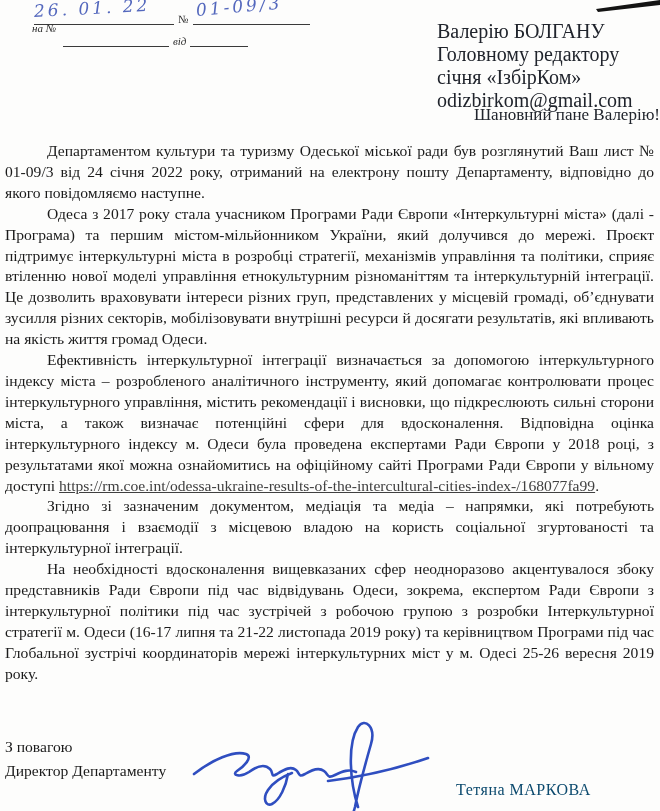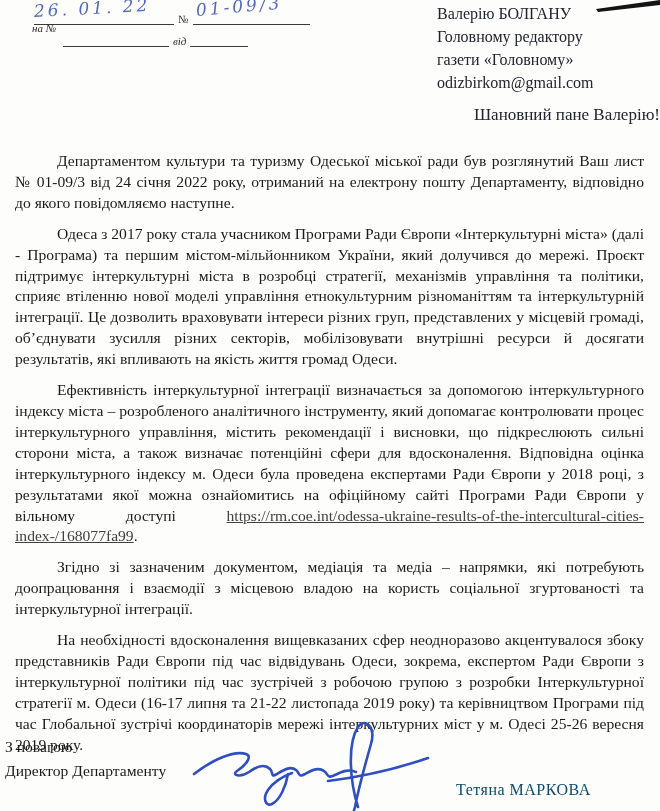--- a/index.html
+++ b/index.html
@@ -28,35 +28,35 @@
   .line1{left:34px;top:24px;width:140px;}
   .line2{left:193px;top:24px;width:117px;}
   .line3{left:63px;top:46px;width:106px;}
   .line4{left:190px;top:46px;width:58px;}
   .form-label{position:absolute;font-size:11px;font-style:italic;color:#2a2a2a;}
   .lbl-no{left:178px;top:13px;font-style:normal;}
   .lbl-nano{left:32px;top:22px;font-style:italic;}
   .lbl-vid{left:173px;top:35px;}
   
   .recipient{
-    position:absolute;left:437px;top:2px;width:215px;
-    font-size:16px;line-height:23px;color:#20242c;
+    position:absolute;left:437px;top:20px;width:215px;
+    font-size:20px;line-height:23px;color:#20242c;
   }
   
   .salutation{
     position:absolute;left:10px;top:105px;width:650px;
     text-align:right;font-size:17px;color:#20242c;
   }
   
   .body-text{
     position:absolute;left:5px;top:141px;width:649px;
     font-size:15.6px;line-height:20.9px;
     text-align:justify;color:#1b1b1b;
   }
-  .body-text p{margin:10px;text-indent:42px;}
+  .body-text p{margin:0;text-indent:42px;}
   .doc-link{text-decoration:underline;color:#404040;}
   
   .closing{
     position:absolute;left:5px;top:735px;
     font-size:15.6px;line-height:24px;color:#1b1b1b;
   }
   .signer-name{
     position:absolute;left:456px;top:781px;
     font-size:16px;letter-spacing:.5px;color:#0c4a6e;white-space:nowrap;
   }
@@ -80,21 +80,21 @@
     <div class="form-line line2"></div>
     <span class="form-label lbl-nano">на №</span>
     <div class="form-line line3"></div>
     <span class="form-label lbl-vid">від</span>
     <div class="form-line line4"></div>
   </div>
 
   <div class="recipient">
     <div>Валерію БОЛГАНУ</div>
     <div>Головному редактору</div>
-    <div>газети «Головному»</div>
+    <div>січня «ІзбірКом»</div>
     <div>odizbirkom@gmail.com</div>
   </div>
 
   <div class="salutation">Шановний пане Валерію!</div>
 
   <div class="body-text">
     <p>Департаментом культури та туризму Одеської міської ради був розглянутий Ваш лист № 01-09/3 від 24 січня 2022 року, отриманий на електрону пошту Департаменту, відповідно до якого повідомляємо наступне.</p>
     <p>Одеса з 2017 року стала учасником Програми Ради Європи «Інтеркультурні міста» (далі - Програма) та першим містом-мільйонником України, який долучився до мережі. Проєкт підтримує інтеркультурні міста в розробці стратегії, механізмів управління та політики, сприяє втіленню нової моделі управління етнокультурним різноманіттям та інтеркультурній інтеграції. Це дозволить враховувати інтереси різних груп, представлених у місцевій громаді, об’єднувати зусилля різних секторів, мобілізовувати внутрішні ресурси й досягати результатів, які впливають на якість життя громад Одеси.</p>
     <p><span>Ефективність інтеркультурної інтеграції визначається за допомогою інтеркультурного індексу міста – розробленого аналітичного інструменту, який допомагає контролювати процес інтеркультурного управління, містить рекомендації і висновки, що підкреслюють сильні сторони міста, а також визначає потенційні сфери для вдосконалення. Відповідна оцінка інтеркультурного індексу м. Одеси була проведена експертами Ради Європи у 2018 році, з результатами якої можна ознайомитись на офіційному сайті Програми Ради Європи у вільному доступі </span><span class="doc-link">https://rm.coe.int/odessa-ukraine-results-of-the-intercultural-cities-index-/168077fa99</span><span>.</span></p>
     <p>Згідно зі зазначеним документом, медіація та медіа –  напрямки, які потребують доопрацювання і взаємодії з місцевою владою на користь соціальної згуртованості та інтеркультурної інтеграції.</p>

